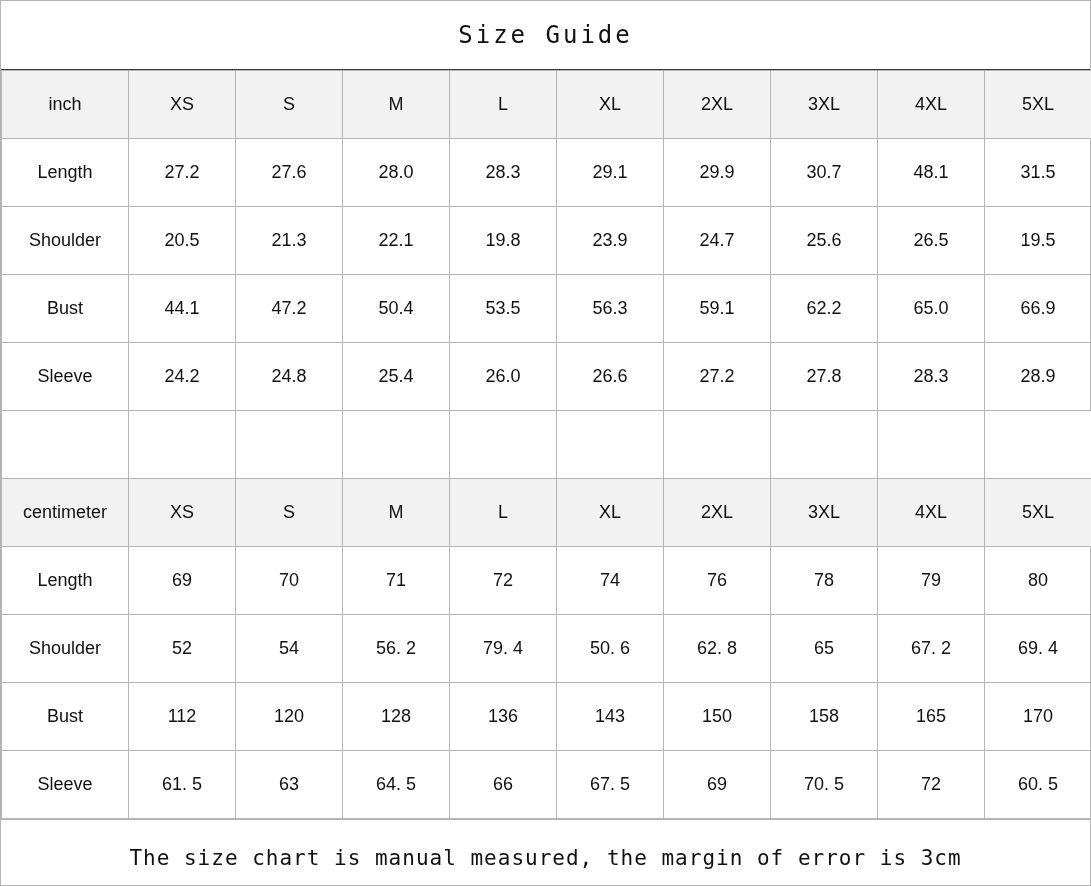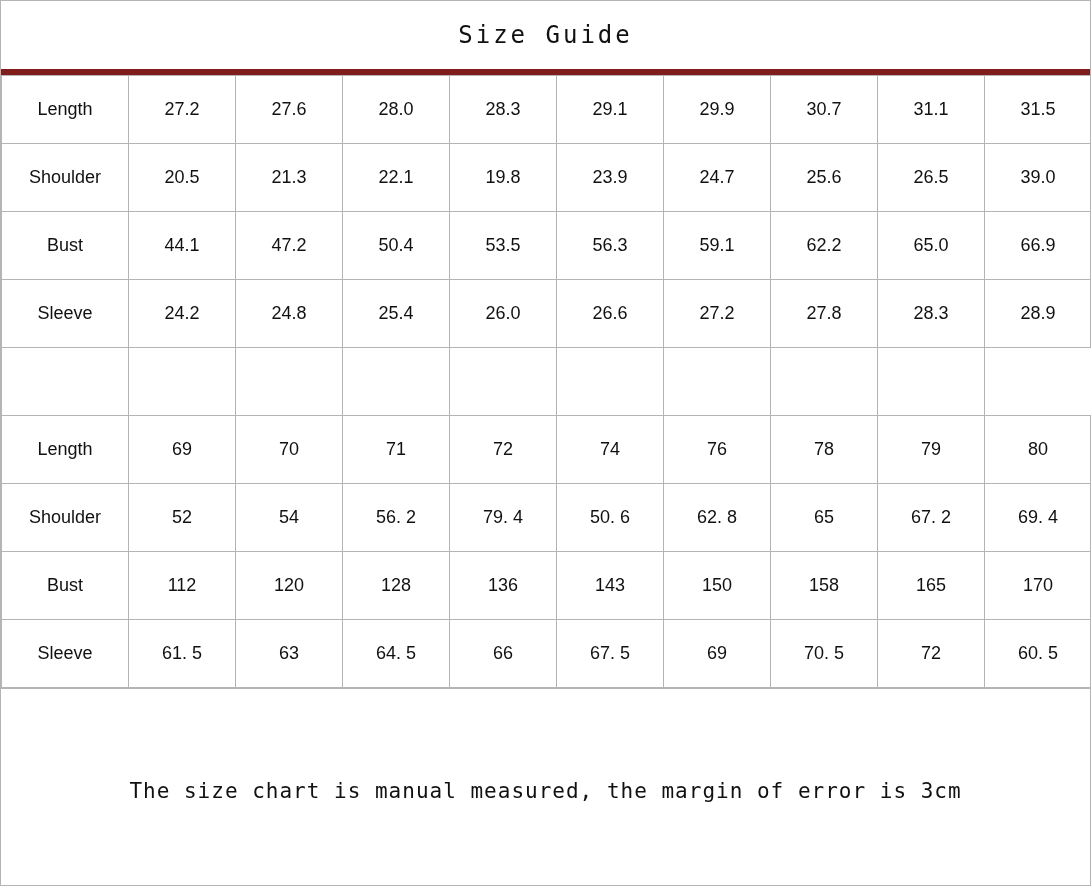--- a/index.html
+++ b/index.html
@@ -19,21 +19,21 @@
     height: 886px;
     box-sizing: border-box;
     border: 1px solid #b4b4b4;
     display: flex;
     flex-direction: column;
     background: #ffffff;
   }
   .title-row {
     height: 68px;
     flex: 0 0 68px;
-    border-bottom: 6px solid #7f1d1d;
+    border-bottom: 1px solid #7f1d1d;
     display: flex;
     align-items: center;
     justify-content: center;
   }
   .title-text {
     font-family: "DejaVu Sans Mono", monospace;
     font-size: 24px;
     letter-spacing: 3px;
     color: #111111;
   }
@@ -107,45 +107,57 @@
           <col class="cx">
           <col class="cx">
           <col class="cx">
           <col class="cx">
           <col class="cx">
           <col class="cx">
           <col class="cx">
           <col class="cx">
       </colgroup>
       <tbody>
+        <tr class="hdr">
+          <td class="unit">inch</td>
+          <td>XS</td>
+          <td>S</td>
+          <td>M</td>
+          <td>L</td>
+          <td>XL</td>
+          <td>2XL</td>
+          <td>3XL</td>
+          <td>4XL</td>
+          <td>5XL</td>
+        </tr>
 
         <tr>
           <td class="rowlabel">Length</td>
           <td>27.2</td>
           <td>27.6</td>
           <td>28.0</td>
           <td>28.3</td>
           <td>29.1</td>
           <td>29.9</td>
           <td>30.7</td>
-          <td>31.1</td>
+          <td>48.1</td>
           <td>31.5</td>
         </tr>
 
         <tr>
           <td class="rowlabel">Shoulder</td>
           <td>20.5</td>
           <td>21.3</td>
           <td>22.1</td>
           <td>19.8</td>
           <td>23.9</td>
           <td>24.7</td>
           <td>25.6</td>
           <td>26.5</td>
-          <td>39.0</td>
+          <td>19.5</td>
         </tr>
 
         <tr>
           <td class="rowlabel">Bust</td>
           <td>44.1</td>
           <td>47.2</td>
           <td>50.4</td>
           <td>53.5</td>
           <td>56.3</td>
           <td>59.1</td>
@@ -173,20 +185,32 @@
           <td></td>
           <td></td>
           <td></td>
           <td></td>
           <td></td>
           <td></td>
           <td></td>
           <td></td>
         </tr>
 
+        <tr class="hdr">
+          <td class="unit">centimeter</td>
+          <td>XS</td>
+          <td>S</td>
+          <td>M</td>
+          <td>L</td>
+          <td>XL</td>
+          <td>2XL</td>
+          <td>3XL</td>
+          <td>4XL</td>
+          <td>5XL</td>
+        </tr>
 
         <tr class="cm-body">
           <td class="rowlabel">Length</td>
           <td>69</td>
           <td>70</td>
           <td>71</td>
           <td>72</td>
           <td>74</td>
           <td>76</td>
           <td>78</td>

